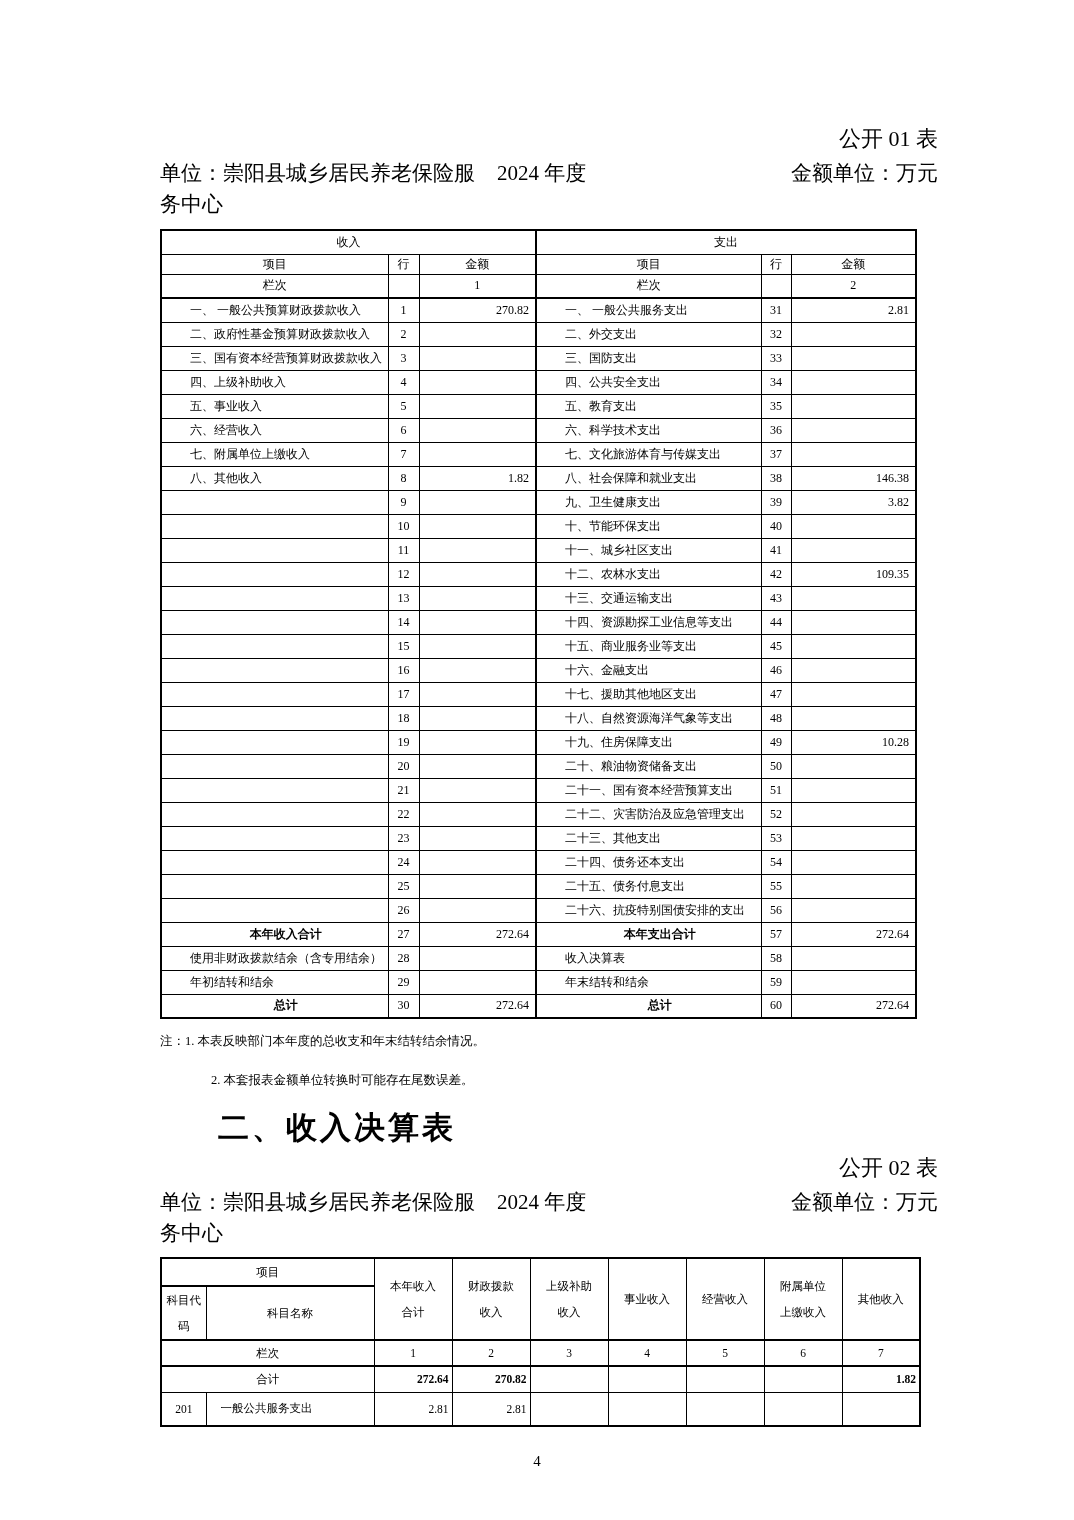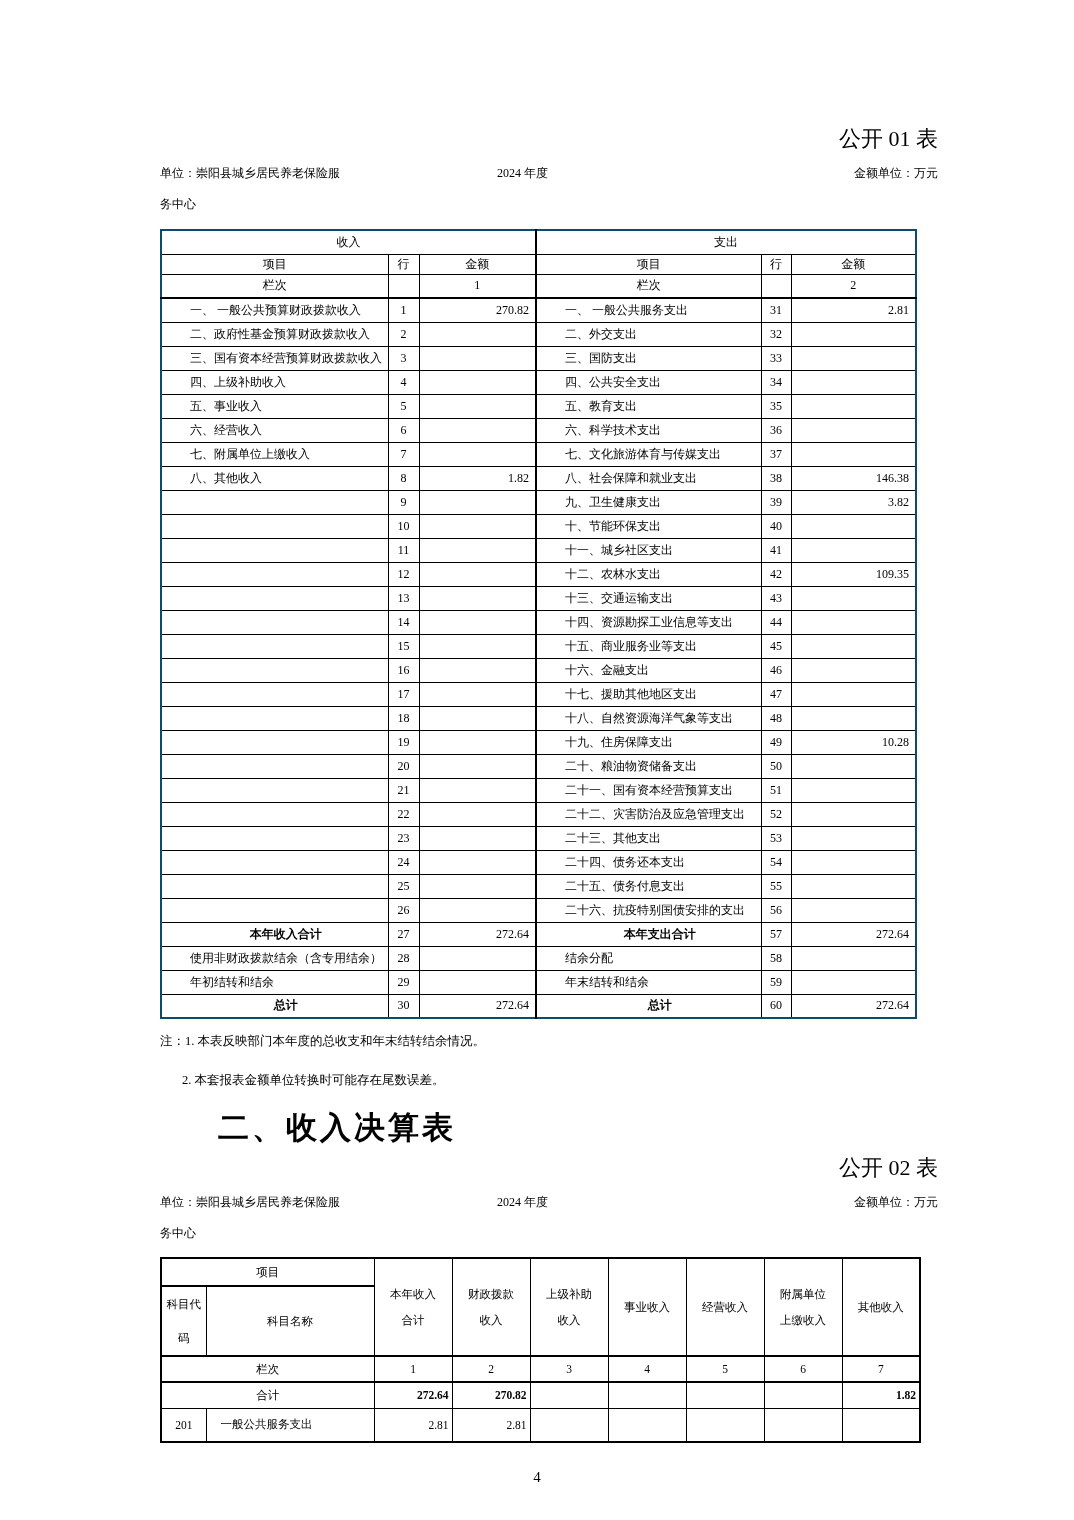--- a/index.html
+++ b/index.html
@@ -6,66 +6,66 @@
   html, body { margin: 0; padding: 0; }
   body {
     width: 1074px; height: 1520px;
     background: #ffffff; color: #000;
     font-family: "Liberation Serif", "DejaVu Serif", serif;
   }
   .page { position: relative; width: 1074px; height: 1520px; overflow: hidden; }
   .content { margin-left: 160px; width: 778px; padding-top: 128px; }
 
   .sheet-label { text-align: right; font-size: 22px; line-height: 22px; }
-  .meta-line { display: flex; align-items: flex-start; font-size: 12px; margin-top: 8px; }
+  .meta-line { display: flex; align-items: flex-start; font-size: 21px; margin-top: 8px; }
   .unit { width: 337px; line-height: 31px; }
   .period { line-height: 31px; }
   .amount-unit { margin-left: auto; line-height: 31px; }
 
   table { border-collapse: collapse; table-layout: fixed; }
-  .t1 { width: 755px; margin-top: 9px; border: 2px solid #0c4a6e; }
+  .t1 { width: 755px; margin-top: 9px; border: 2px solid #000000; }
   .t1 th, .t1 td {
     border: 1px solid #000; font-size: 12px; font-weight: normal;
     height: 24px; padding: 0 6px; overflow: hidden; white-space: nowrap;
   }
   .t1 .c-item  { width: 227px; }
   .t1 .c-line  { width: 31px; }
   .t1 .c-amt   { width: 117px; }
   .t1 .c-item2 { width: 225px; }
   .t1 .c-line2 { width: 30px; }
   .t1 .c-amt2  { width: 125px; }
   .t1 thead th, .t1 thead td { text-align: center; }
   .t1 .hdr-cols th { height: 20px; }
   .t1 thead { border-bottom: 2px solid #000; }
   .t1 .div-l { border-left: 2px solid #000; }
   .t1 tbody .item { text-align: left; padding-left: 28px; }
   .t1 tbody .line { text-align: center; }
   .t1 tbody .num  { text-align: right; }
   .t1 .total-row .item { text-align: center; font-weight: bold; }
 
   .notes { font-size: 12.5px; margin-top: 14px; }
-  .note-2 { margin-top: 22px; margin-left: 22px; }
+  .note-2 { margin-top: 22px; margin-left: 51px; }
 
   .section-title {
     font-family: "Liberation Sans", "DejaVu Sans", sans-serif;
     font-size: 31px; font-weight: bold;
     margin: 18px 0 0 58px; letter-spacing: 3px;
   }
   .mt2 { margin-top: 8px; }
 
   .t2 { width: 759px; margin-top: 8px; border: 2px solid #000; }
   .t2 th, .t2 td {
     border: 1px solid #000; font-size: 11.5px; font-weight: normal;
     padding: 0 3px; overflow: hidden; text-align: center; vertical-align: middle;
   }
   .t2 col.c-code { width: 45px; }
   .t2 col.c-name { width: 168px; }
   .t2 col.c-val  { width: 78px; }
   .t2 .h-xiangmu { height: 28px; }
-  .t2 .hdr2 th { height: 54px; line-height: 34px; }
+  .t2 .hdr2 th { height: 54px; line-height: 26px; }
   .t2 .h-val { line-height: 26px; padding: 0 12px; }
   .t2 thead { border-bottom: 2px solid #000; }
   .t2 .hdr-block { border-bottom: 2px solid #000; }
   .t2 .lanci2 td { height: 26px; }
   .t2 .total2 td { height: 26px; text-align: center; }
   .t2 .total2 .num { font-weight: bold; }
   .t2 tbody .num { text-align: right; }
   .t2 .data-row td { height: 34px; }
   .t2 .data-row .name { text-align: left; padding-left: 14px; }
 
@@ -333,21 +333,21 @@
             <td class="line">27</td>
             <td class="num">272.64</td>
             <td class="item div-l">本年支出合计</td>
             <td class="line">57</td>
             <td class="num">272.64</td>
           </tr>
           <tr>
             <td class="item">使用非财政拨款结余（含专用结余）</td>
             <td class="line">28</td>
             <td class="num"></td>
-            <td class="item div-l">结余分配</td>
+            <td class="item div-l">收入决算表</td>
             <td class="line">58</td>
             <td class="num"></td>
           </tr>
           <tr>
             <td class="item">年初结转和结余</td>
             <td class="line">29</td>
             <td class="num"></td>
             <td class="item div-l">年末结转和结余</td>
             <td class="line">59</td>
             <td class="num"></td>

